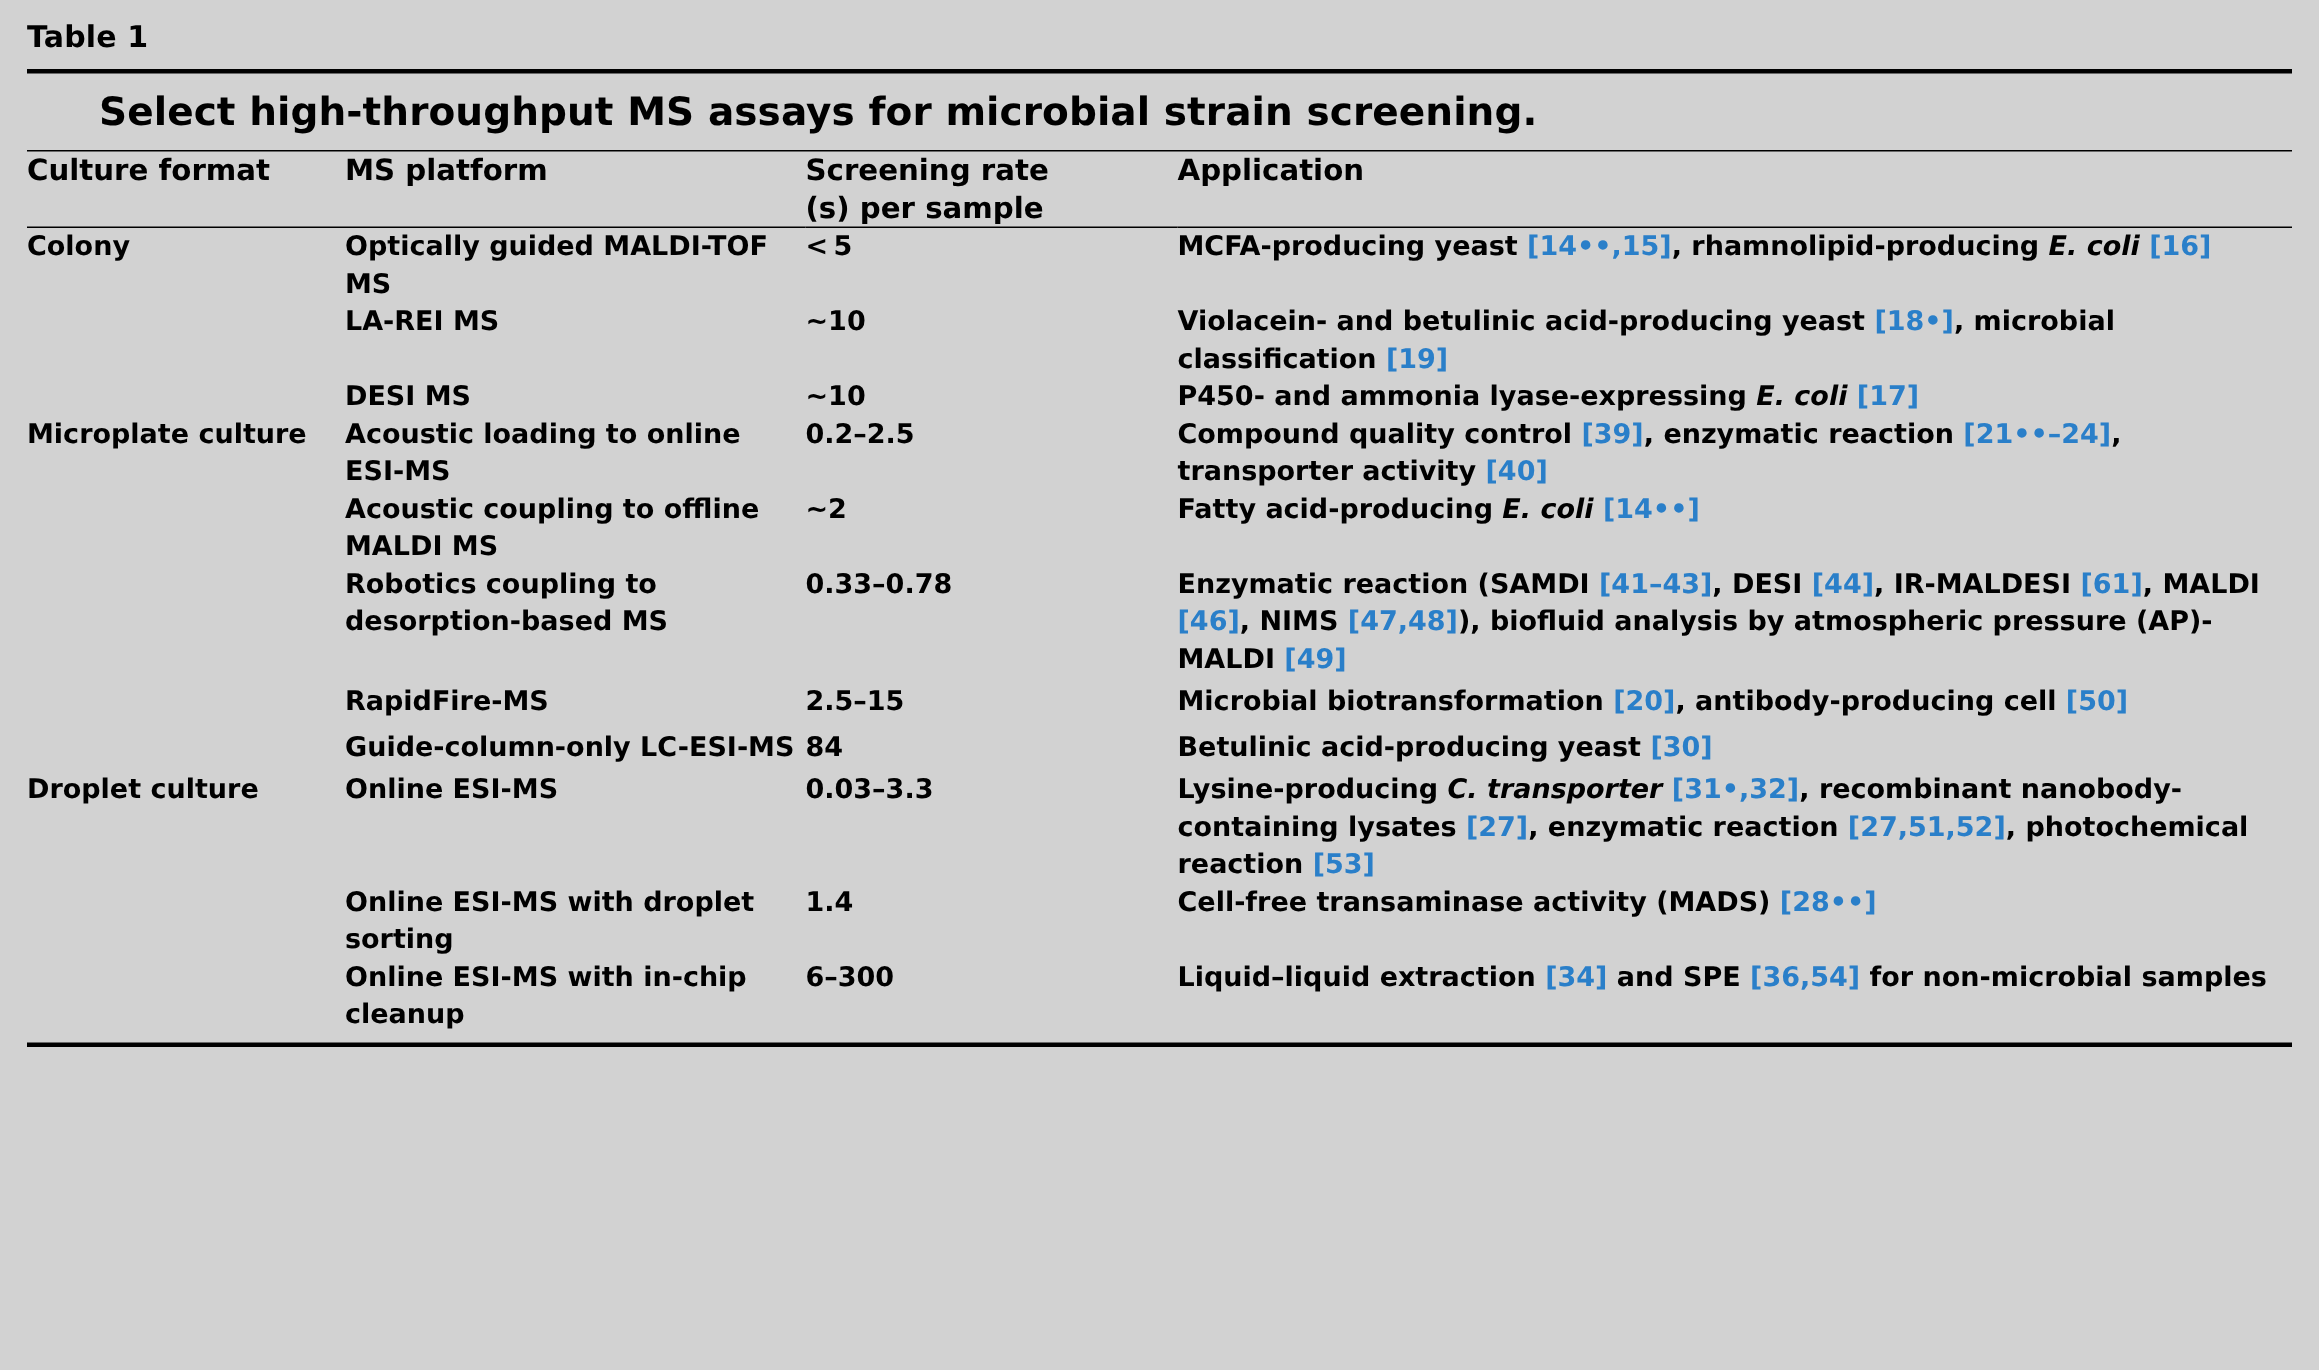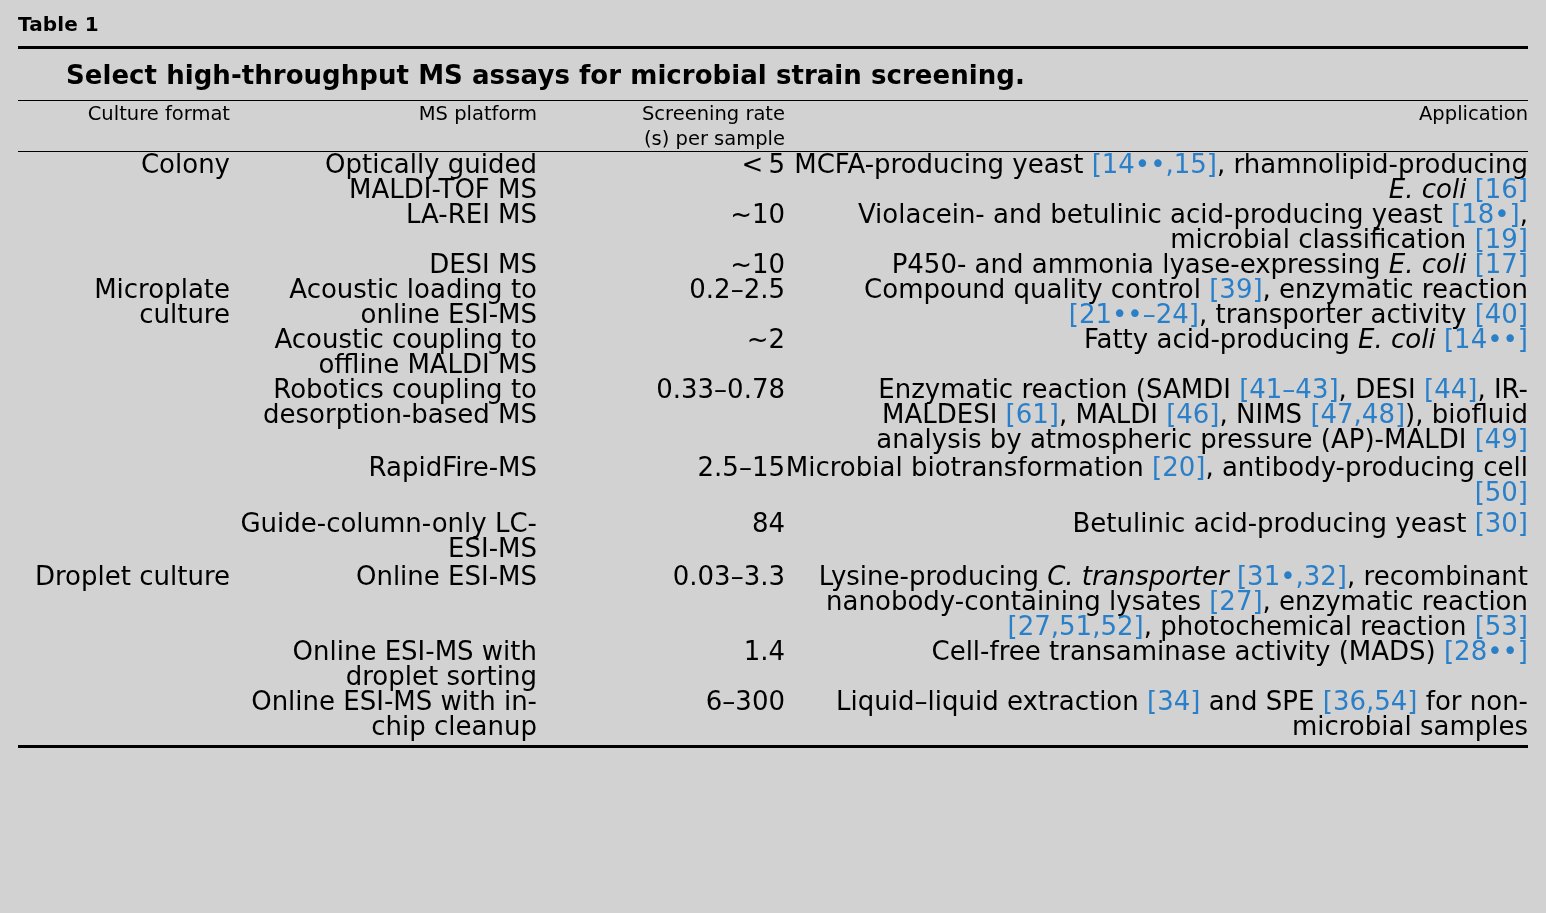--- a/index.html
+++ b/index.html
@@ -41,37 +41,37 @@
     letter-spacing: 0.05px;
     margin-left: 48px;
   }
   table.main {
     width: 100%;
     border-collapse: collapse;
     table-layout: fixed;
   }
   table.main th, table.main td {
     vertical-align: top;
-    text-align: right;
-    font-weight: normal;
+    text-align: left;
+    font-weight: bold;
     padding: 0;
   }
   th.col-culture, td.col-culture { width: 212px; padding-right: 8px; }
   th.col-platform, td.col-platform { width: 307px; padding-right: 10px; margin-left: 47px; }
   th.col-rate, td.col-rate { width: 248px; padding-right: 10px; }
   th.col-app, td.col-app { width: auto; }
 
   thead th {
     font-size: 19.5px;
     line-height: 25px;
     padding-top: 11px;
     padding-bottom: 12px;
   }
   tbody td {
-    font-size: 26px;
+    font-size: 18px;
     line-height: 25px;
     padding-top: 6px;
     padding-bottom: 6px;
   }
   tbody tr.tight td { padding-top: 3px; padding-bottom: 3px; }
   .ref { color: #2a7fc9; }
   .ital { font-style: italic; }
   .sep-row td {
     padding: 0;
     height: 0;

